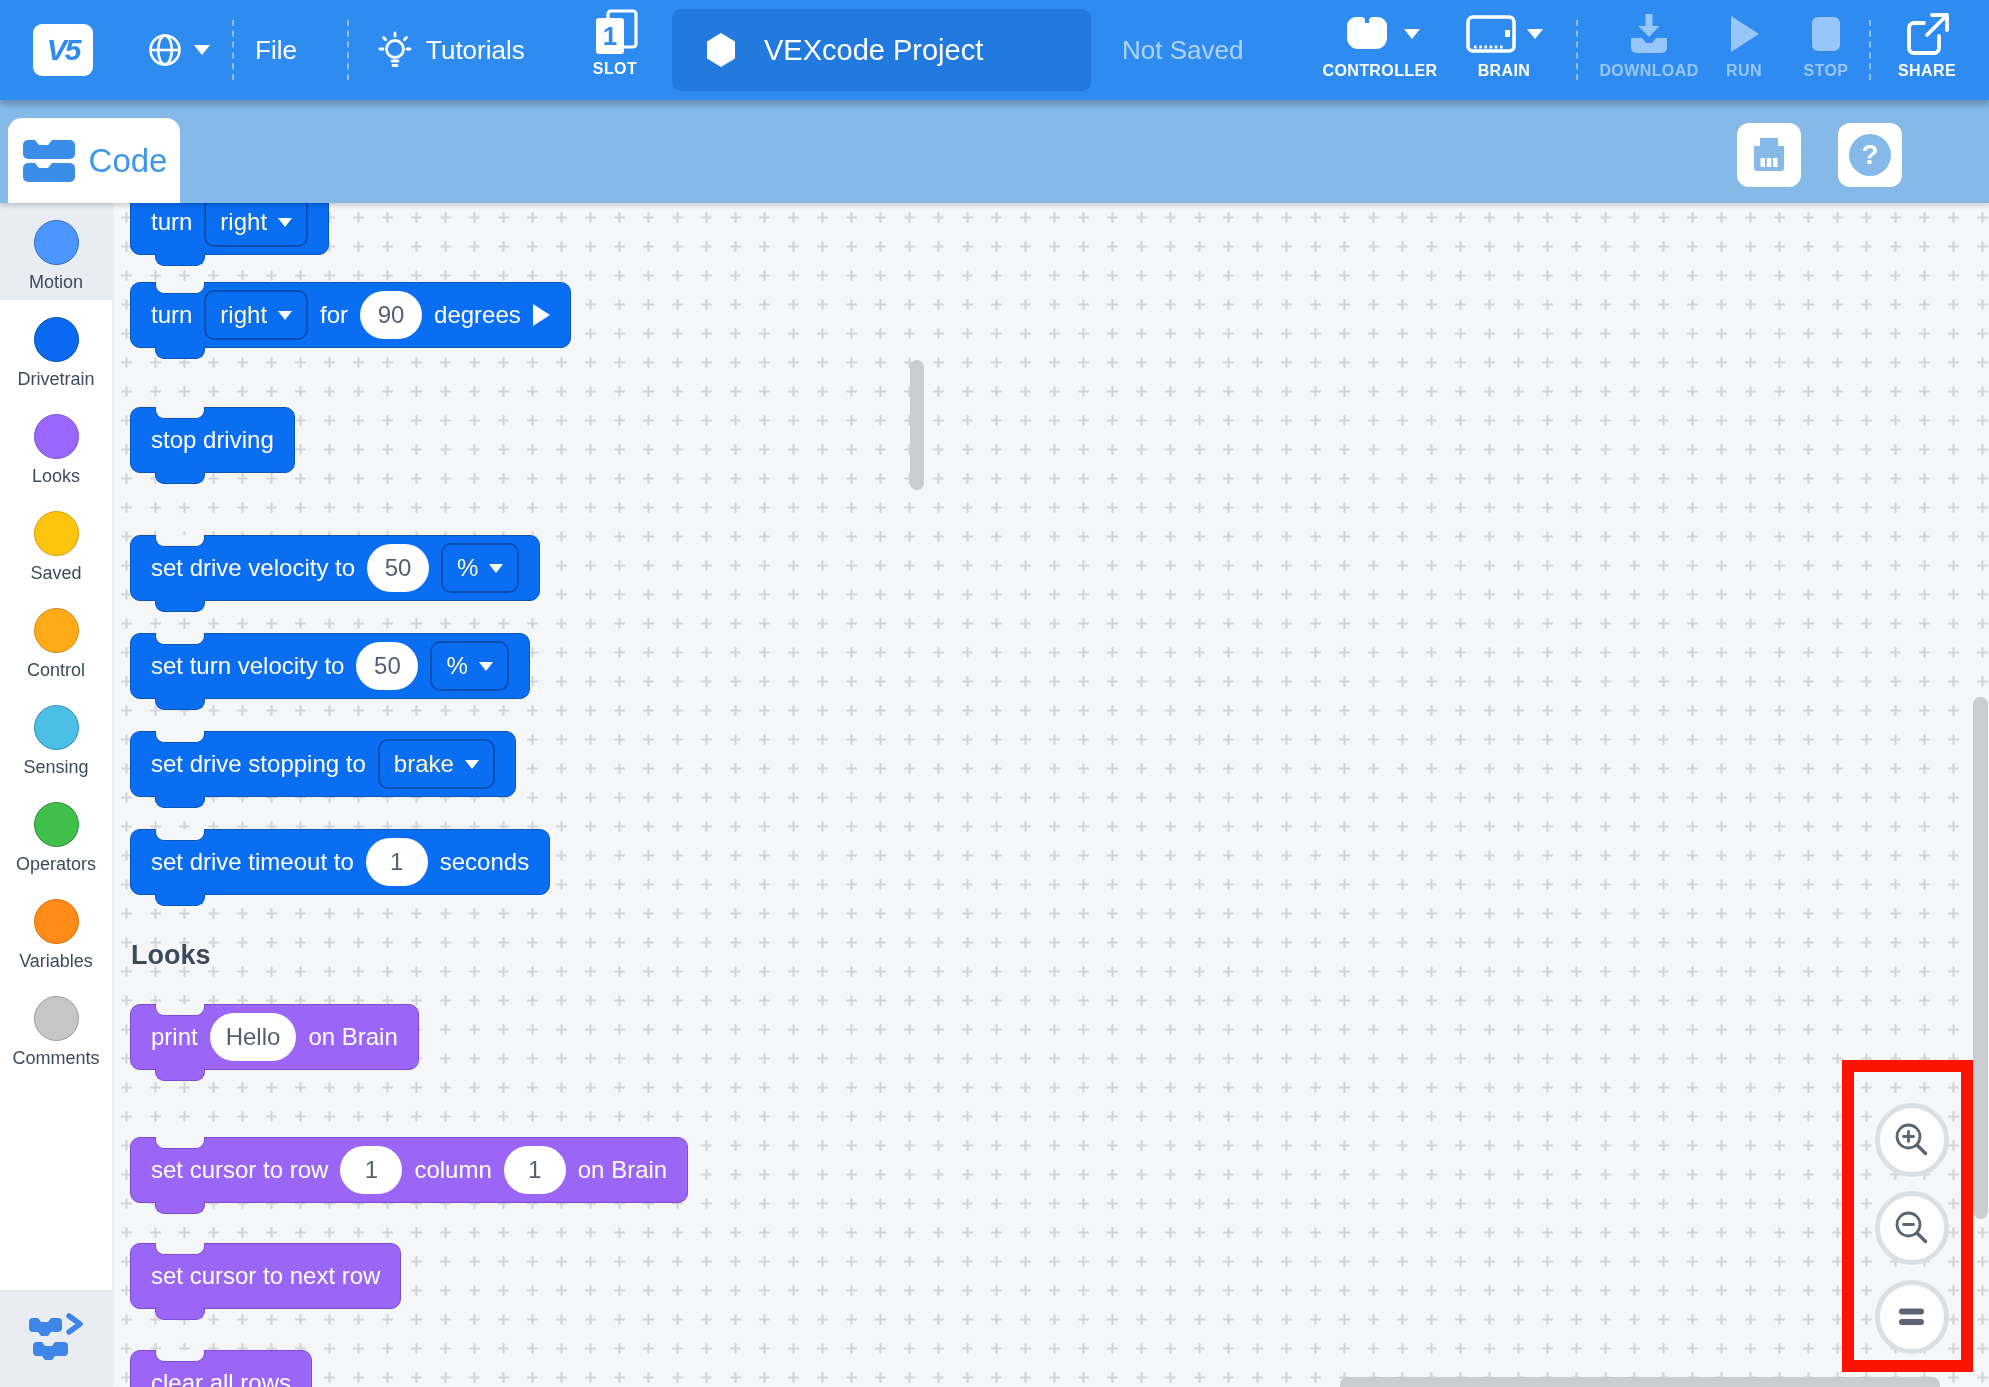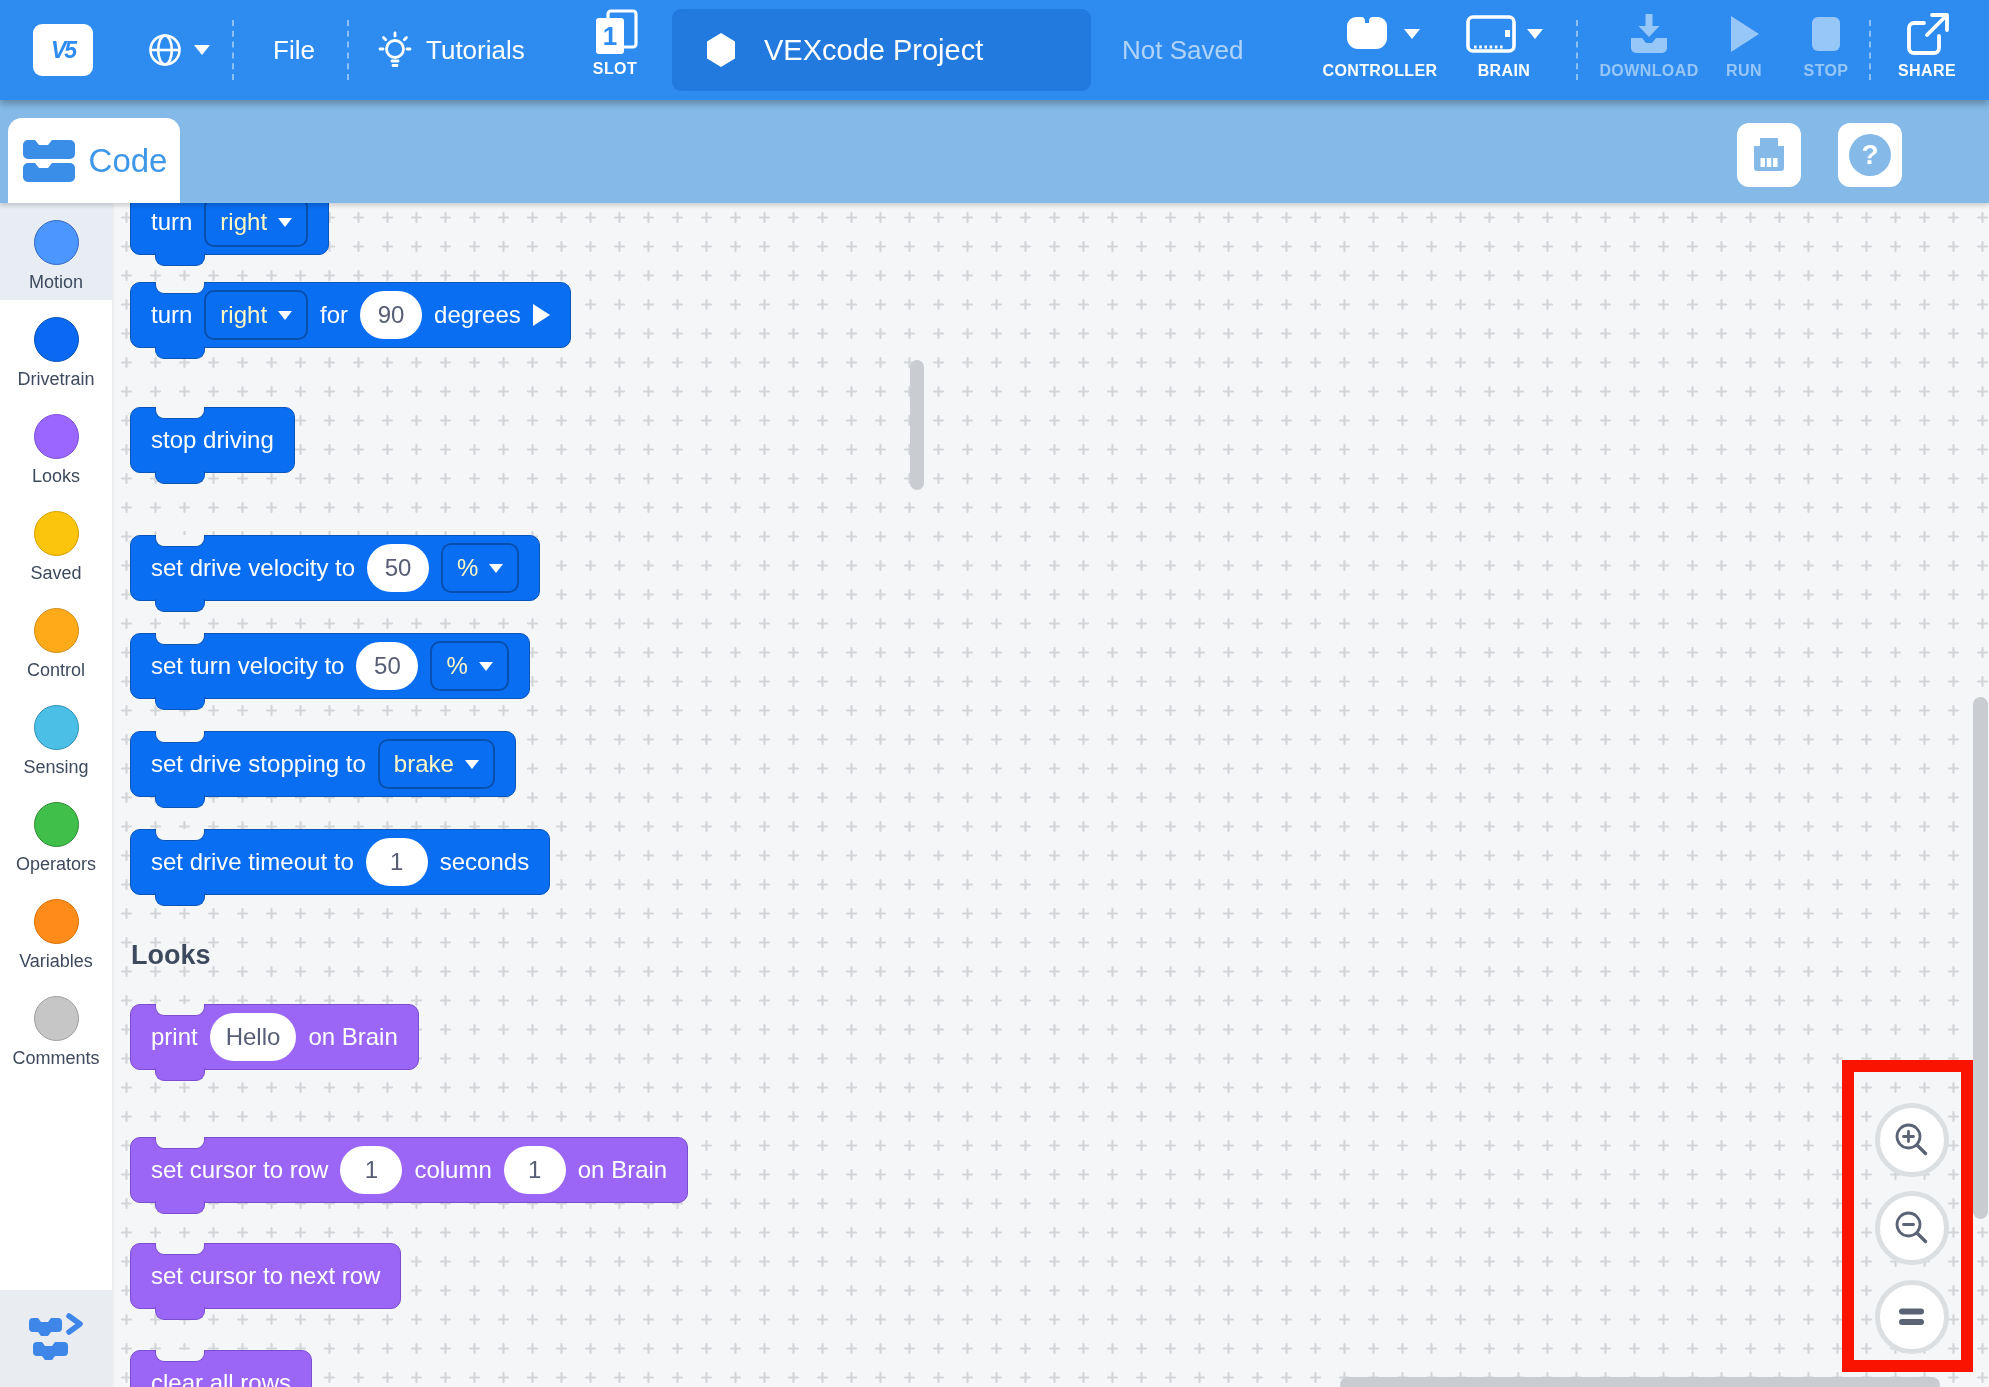--- a/index.html
+++ b/index.html
@@ -6,24 +6,24 @@
   body{width:1989px;height:1387px;overflow:hidden;font-family:"Liberation Sans",sans-serif;
        -webkit-font-smoothing:antialiased;background:#F5F6F7;position:relative;}
   *{box-sizing:border-box;}
 
   
   .topbar{position:absolute;left:0;top:0;width:1989px;height:100px;background:#2E8CF0;
           z-index:30;box-shadow:0 4px 7px rgba(0,0,0,0.28);}
   .topbar .abs{position:absolute;}
   .tb-logo{left:33px;top:24px;width:60px;height:52px;background:#fff;border-radius:9px;
            display:flex;align-items:center;justify-content:center;}
-  .tb-logo-text{color:#2E8CF0;font-size:23px;font-weight:800;font-style:italic;letter-spacing:-2px;}
+  .tb-logo-text{color:#2E8CF0;font-size:30px;font-weight:800;font-style:italic;letter-spacing:-2px;}
   .tb-item{display:flex;align-items:center;gap:10px;color:#fff;font-size:26px;height:100px;}
   .tb-globe{left:146px;top:0;}
-  .tb-file{left:273px;top:0;}
+  .tb-file{left:255px;top:0;}
   .tb-tut{left:374px;top:0;}
   .tb-sep{top:20px;height:60px;border-left:2px dashed rgba(255,255,255,0.45);width:0;}
   .caret{width:0;height:0;border-left:8px solid transparent;border-right:8px solid transparent;
          border-top:10px solid #fff;display:inline-block;}
   .tb-slot{left:580px;top:8px;width:70px;display:flex;flex-direction:column;align-items:center;color:#fff;}
   .tb-label{font-size:16px;font-weight:700;letter-spacing:0.4px;margin-top:2px;white-space:nowrap;}
   .tb-pill{left:672px;top:9px;width:419px;height:82px;background:#2279DE;border-radius:9px;
            display:flex;align-items:center;padding-left:34px;gap:28px;color:#fff;font-size:29px;}
   .tb-notsaved{left:1122px;top:0;height:100px;display:flex;align-items:center;
                color:rgba(255,255,255,0.62);font-size:26px;}

